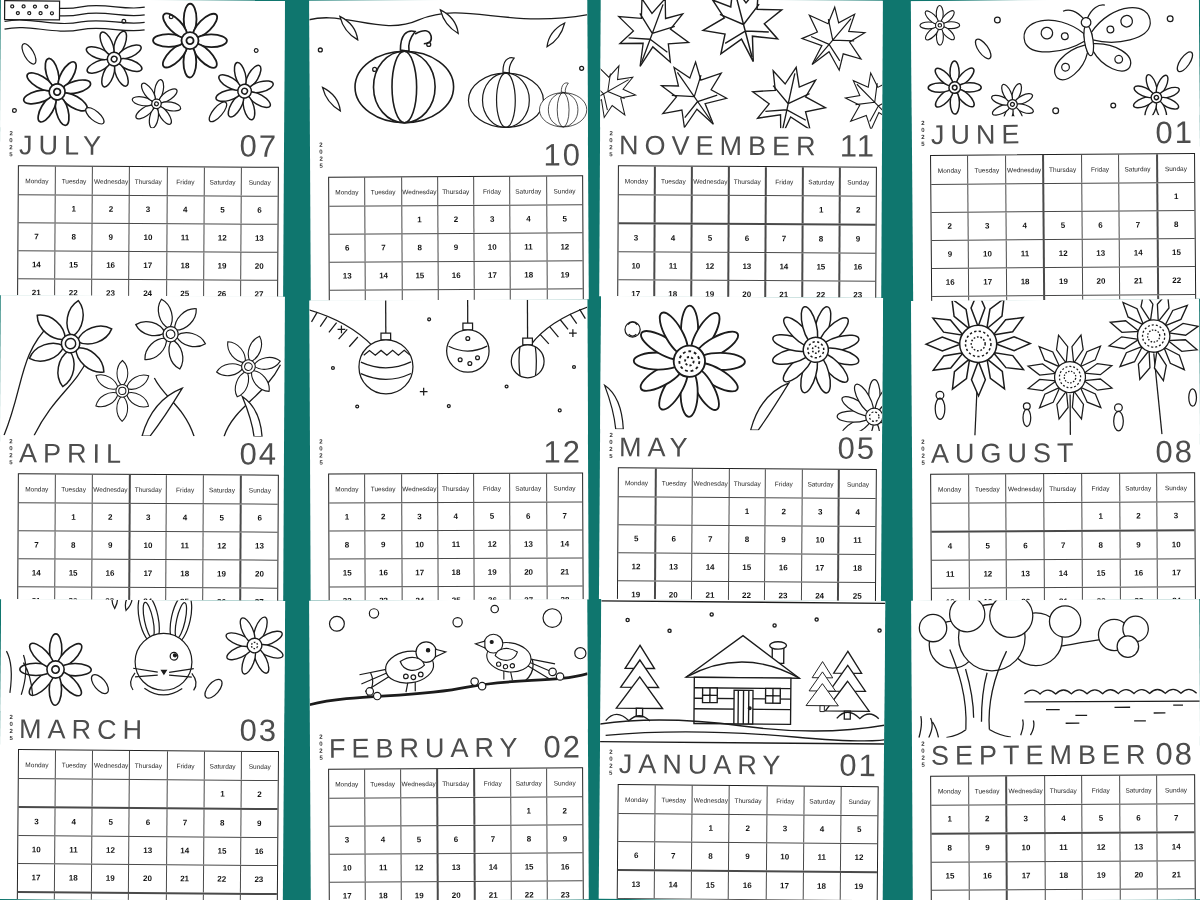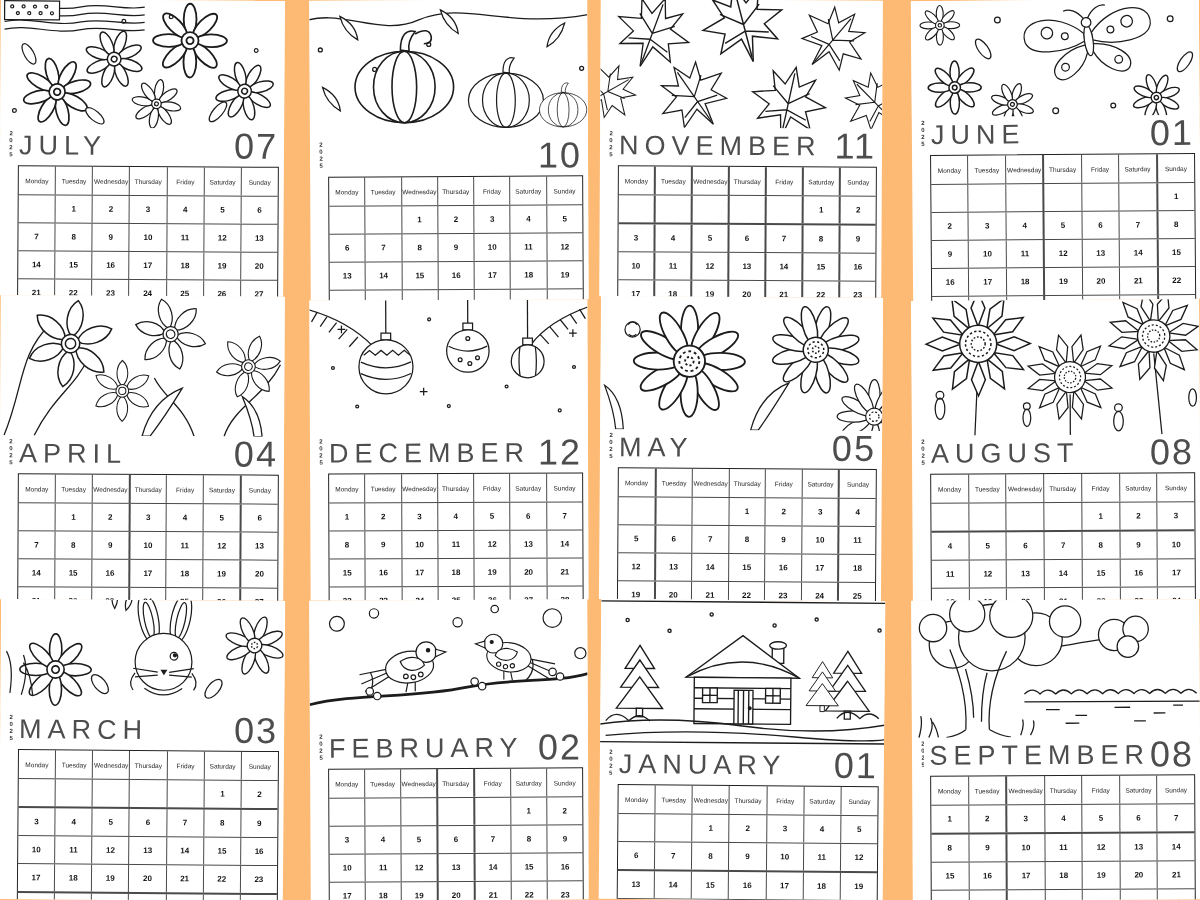--- a/index.html
+++ b/index.html
@@ -1,24 +1,24 @@
 <!DOCTYPE html>
 <html><head>
 <meta charset="utf-8">
 <style>
   html,body{margin:0;padding:0;background:#fff;}
-  #page{position:relative;width:1200px;height:900px;overflow:hidden;background:#fdba74;
+  #page{position:relative;width:1200px;height:900px;overflow:hidden;background:#0f766e;
         font-family:"Liberation Sans",sans-serif;}
   .panel{position:absolute;background:#fff;overflow:hidden;}
   .art{display:block;width:100%;background:#fff;}
   .titlebar{display:flex;align-items:center;height:36px;padding:0 6px 0 8px;}
   .year{writing-mode:vertical-lr;text-orientation:upright;font-size:6px;font-weight:700;
         letter-spacing:1px;color:#3a3a3a;line-height:1;margin-right:5px;height:30px;overflow:hidden;}
   .mname{font-size:27px;font-weight:400;letter-spacing:6px;color:#4d4d4d;white-space:nowrap;}
-  .mnum{margin-left:auto;font-size:36px;font-weight:400;letter-spacing:2px;color:#4d4d4d;}
+  .mnum{margin-left:auto;font-size:31px;font-weight:400;letter-spacing:2px;color:#4d4d4d;}
   .cal{margin:2px 5px 0 18px;border:1.4px solid #222;display:flex;flex-direction:column;background:#fff;}
   .cal-row{display:flex;border-top:1px solid #4a4a4a;}
   .cal-row:first-child{border-top:none;}
   .cal-cell{flex:1;display:flex;align-items:center;justify-content:center;
             height:27px;font-size:8px;font-weight:700;color:#141414;overflow:hidden;}
   .cal-cell + .cal-cell{border-left:1px solid #4a4a4a;}
   .cal-head .cal-cell{height:28px;font-size:6.5px;font-weight:400;color:#1f1f1f;}
   
   .nov .cal-cell + .cal-cell{border-left-width:2px;}
   .nov .cal-row:nth-child(3){border-top-width:2px;}
@@ -618,21 +618,20 @@
         <circle cx="130" cy="20" r="1.5"></circle>
         <circle cx="210" cy="90" r="1.5"></circle>
         <circle cx="280" cy="70" r="1.5"></circle>
         <circle cx="55" cy="110" r="1.5"></circle>
         <circle cx="150" cy="110" r="1.5"></circle>
         <circle cx="265" cy="115" r="1.5"></circle>
       <path d="M120,95 h8 m-4,-4 v8 M35,30 h8 m-4,-4 v8 M275,35 h8 m-4,-4 v8"></path>
     </svg>
     <div class="titlebar">
       <div class="year">2025</div>
-      <div class="mname">DECEMBER</div>
       <div class="mnum">12</div>
     </div>
     <div class="cal dec">
         <div class="cal-row cal-head">
           <div class="cal-cell">Monday</div>
           <div class="cal-cell">Tuesday</div>
           <div class="cal-cell">Wednesday</div>
           <div class="cal-cell">Thursday</div>
           <div class="cal-cell">Friday</div>
           <div class="cal-cell">Saturday</div>

